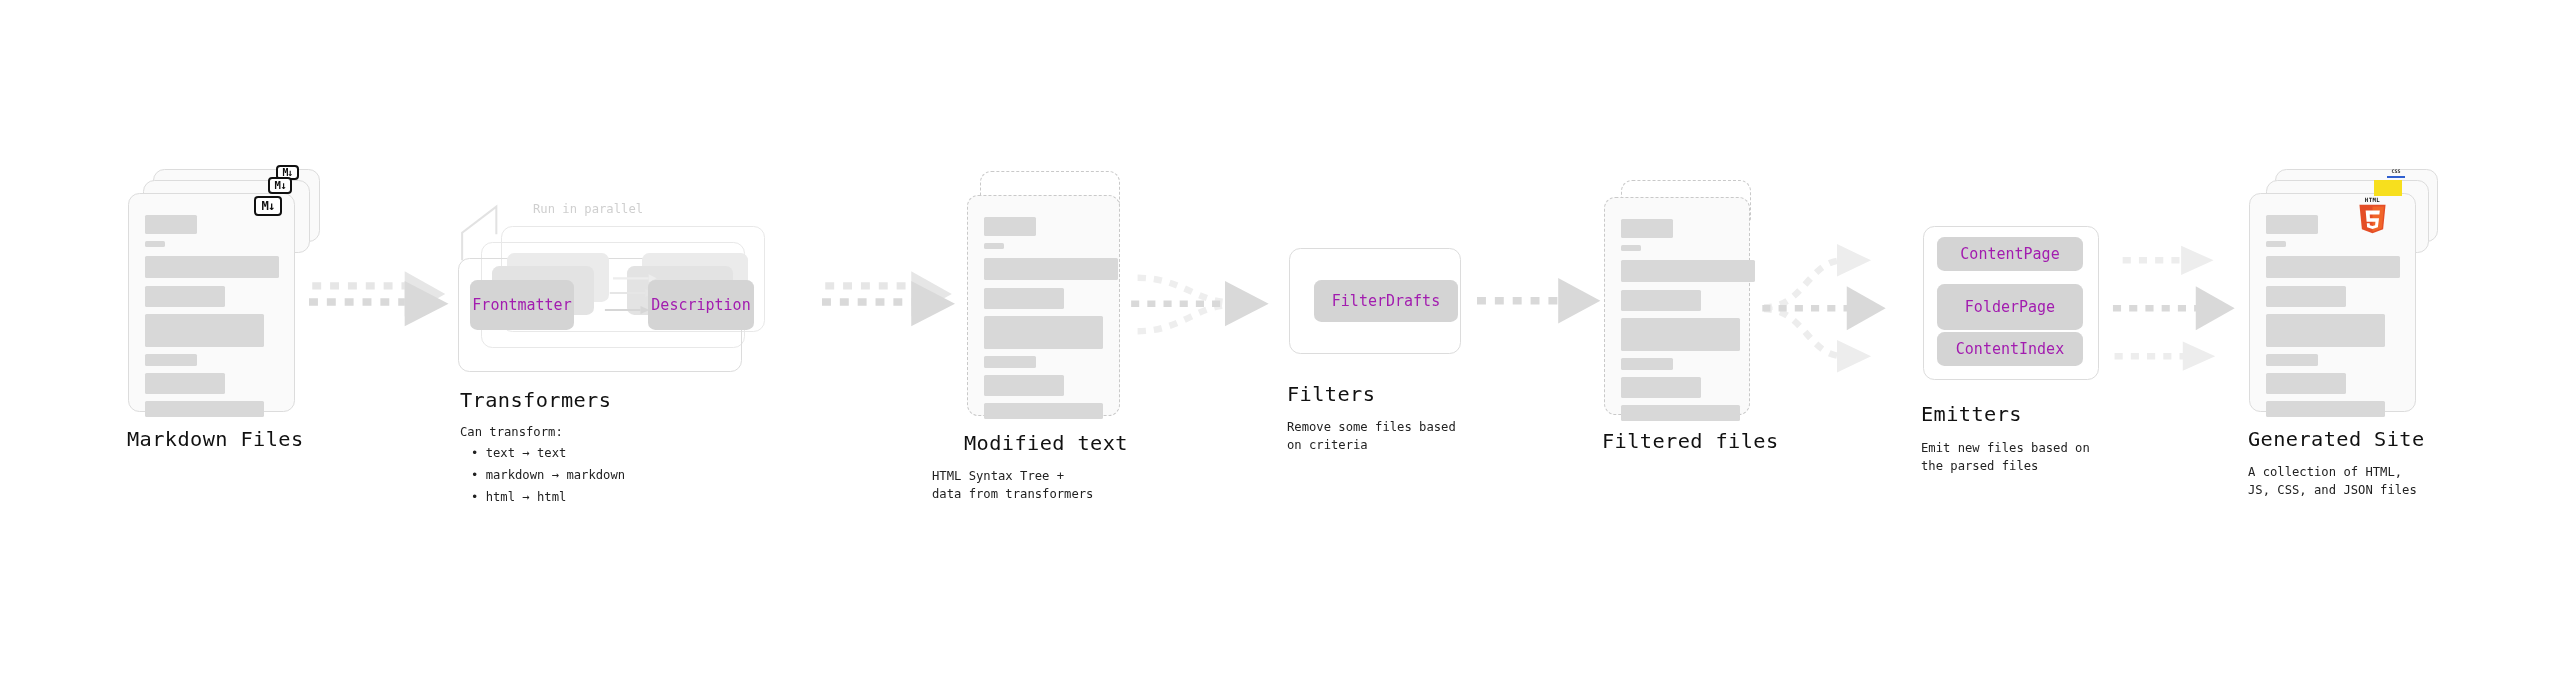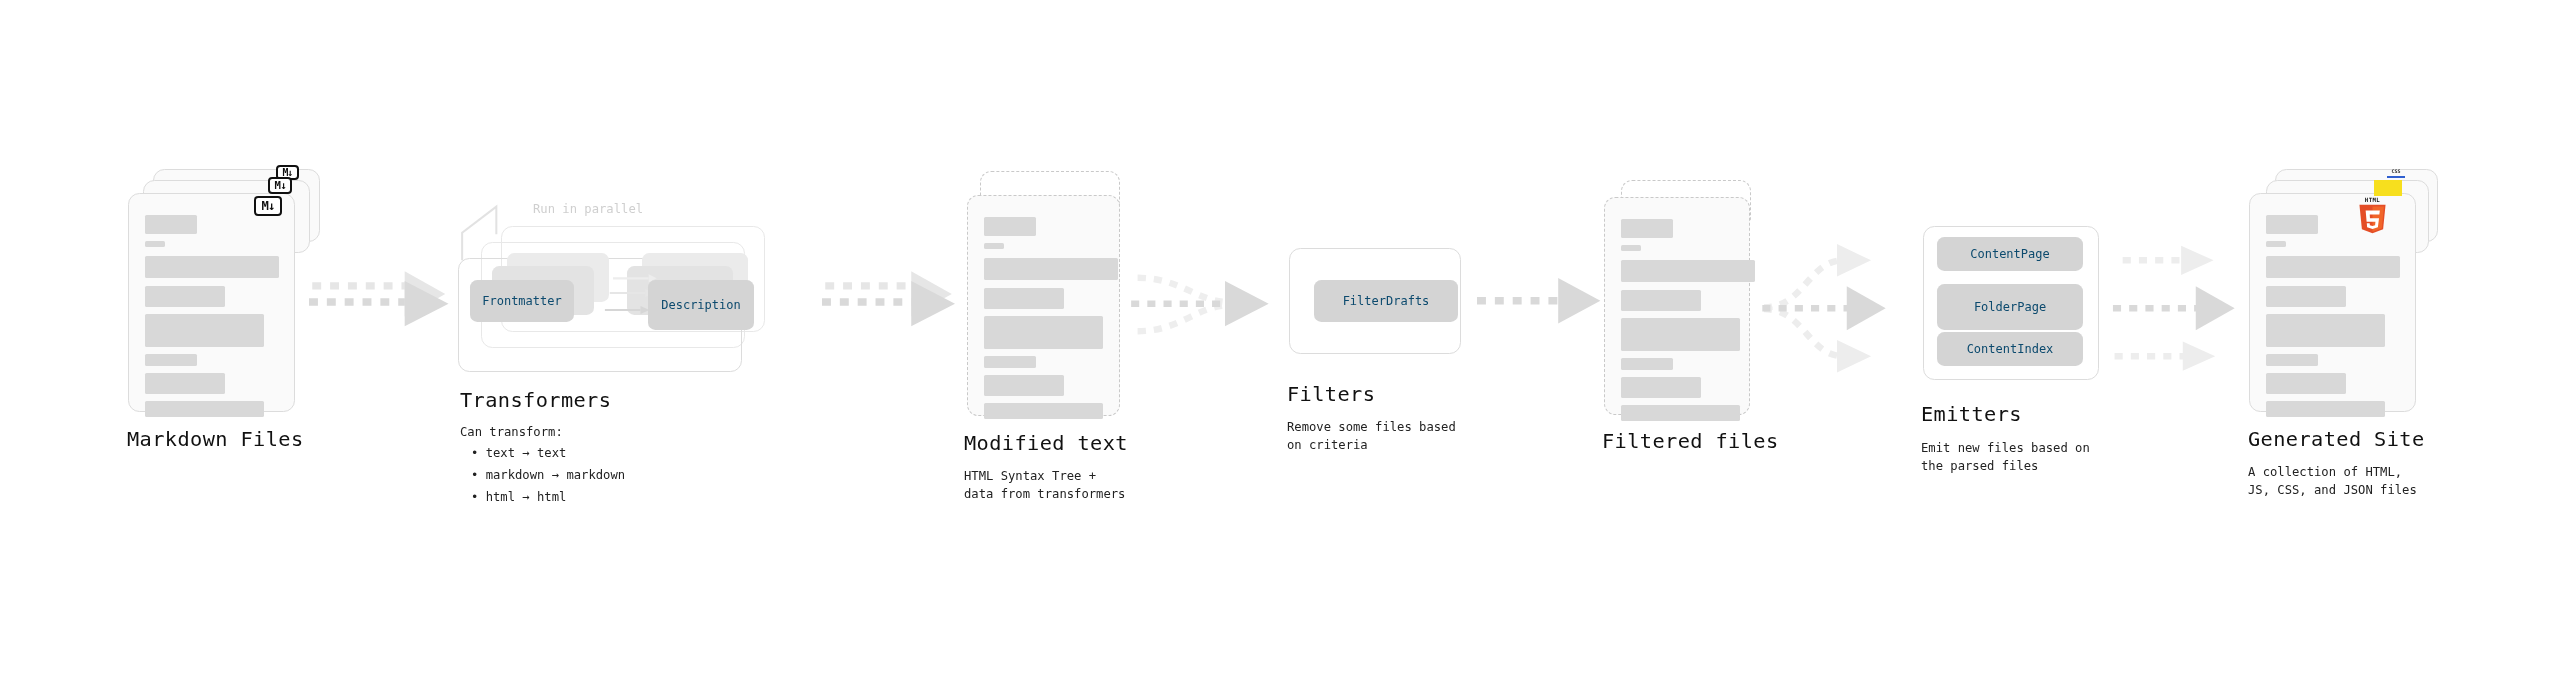--- a/index.html
+++ b/index.html
@@ -31,21 +31,21 @@
   .css-badge{position:absolute;width:18px;height:10.6px;}
   .css-badge .txt{font-size:4.9px;font-weight:bold;color:#1a1a1a;text-align:center;line-height:5.7px;}
   .css-badge .ul{height:2.4px;background:#2f5fd0;margin-top:0.8px;}
   .js-badge{position:absolute;width:28px;height:16.3px;background:#f7df1e;}
   .html5{position:absolute;width:31px;height:37px;}
   .html5 .lbl{font-size:5.7px;font-weight:bold;letter-spacing:0.4px;text-align:center;color:#111;line-height:6.5px;}
 
   
   .pill{
     background:#d4d4d4;border-radius:7.3px;display:flex;align-items:center;
-    justify-content:center;font-size:12px;color:#0c4a6e;position:absolute;
+    justify-content:center;font-size:15px;color:#a21caf;position:absolute;
     white-space:nowrap;
   }
   .ghost{background:#ebebeb;}
   .ghost2{background:#e3e3e3;}
 
   
   .gbox{position:absolute;border:1.6px solid #e8e8e8;border-radius:11.4px;box-sizing:border-box;}
   .gbox.strong{border-color:#dcdcdc;}
 
   
@@ -118,21 +118,21 @@
     <g fill="none" stroke-width="2.5">
       <line x1="0" y1="4" x2="44" y2="4" stroke="#ededed"></line>
       <polygon points="44,-1 54,4 44,9" fill="#ededed"></polygon>
       <line x1="-4" y1="22" x2="40" y2="22" stroke="#e6e6e6"></line>
       <polygon points="40,17 50,22 40,27" fill="#e6e6e6"></polygon>
       <line x1="-10" y1="43" x2="34" y2="43" stroke="#d6d6d6"></line>
       <polygon points="34,38 45,43 34,48" fill="#d6d6d6"></polygon>
     </g>
   </svg>
 
-  <div class="pill" style="left:470px;top:280px;width:104px;height:42px;">
+  <div class="pill" style="left:470px;top:280px;width:104px;height:50px;">
     <span>Frontmatter</span>
   </div>
   <div class="pill" style="left:648px;top:280px;width:106px;height:50px;">
     <span>Description</span>
   </div>
 
   <div class="title" style="left:460px;top:388px;">Transformers</div>
   <div class="sub" style="left:460px;top:423px;">Can transform:</div>
   <div class="sub" style="left:471px;top:444px;">• text → text</div>
   <div class="sub" style="left:471px;top:466px;">• markdown → markdown</div>
@@ -158,21 +158,21 @@
       <div class="bar" style="width:19.5px;height:6.5px;margin-bottom:9px;"></div>
       <div class="bar" style="width:134px;height:22px;"></div>
       <div class="bar" style="width:80px;height:21px;"></div>
       <div class="bar" style="width:119px;height:33px;"></div>
       <div class="bar" style="width:52px;height:11.4px;"></div>
       <div class="bar" style="width:80px;height:21px;"></div>
       <div class="bar" style="width:119px;height:15.4px;"></div>
     </div>
   </div>
   <div class="title" style="left:964px;top:431px;">Modified text</div>
-  <div class="sub" style="left:964px;top:467px;">HTML Syntax Tree +
+  <div class="sub" style="left:932px;top:467px;">HTML Syntax Tree +
 data from transformers</div>
 </div>
 
 <svg class="conn" style="left:1131px;top:260px;" width="154" height="89" viewBox="0 0 190 110">
   <g fill="none" stroke-width="8" stroke-dasharray="10 10">
     <path d="M8,22 C60,22 80,50 118,52" stroke="#eeeeee"></path>
     <path d="M8,88 C60,88 80,58 118,56" stroke="#eeeeee"></path>
     <line x1="0" y1="54" x2="120" y2="54" stroke="#d9d9d9"></line>
   </g>
   <polygon points="116,26 170,54 116,82" fill="#d9d9d9"></polygon>

